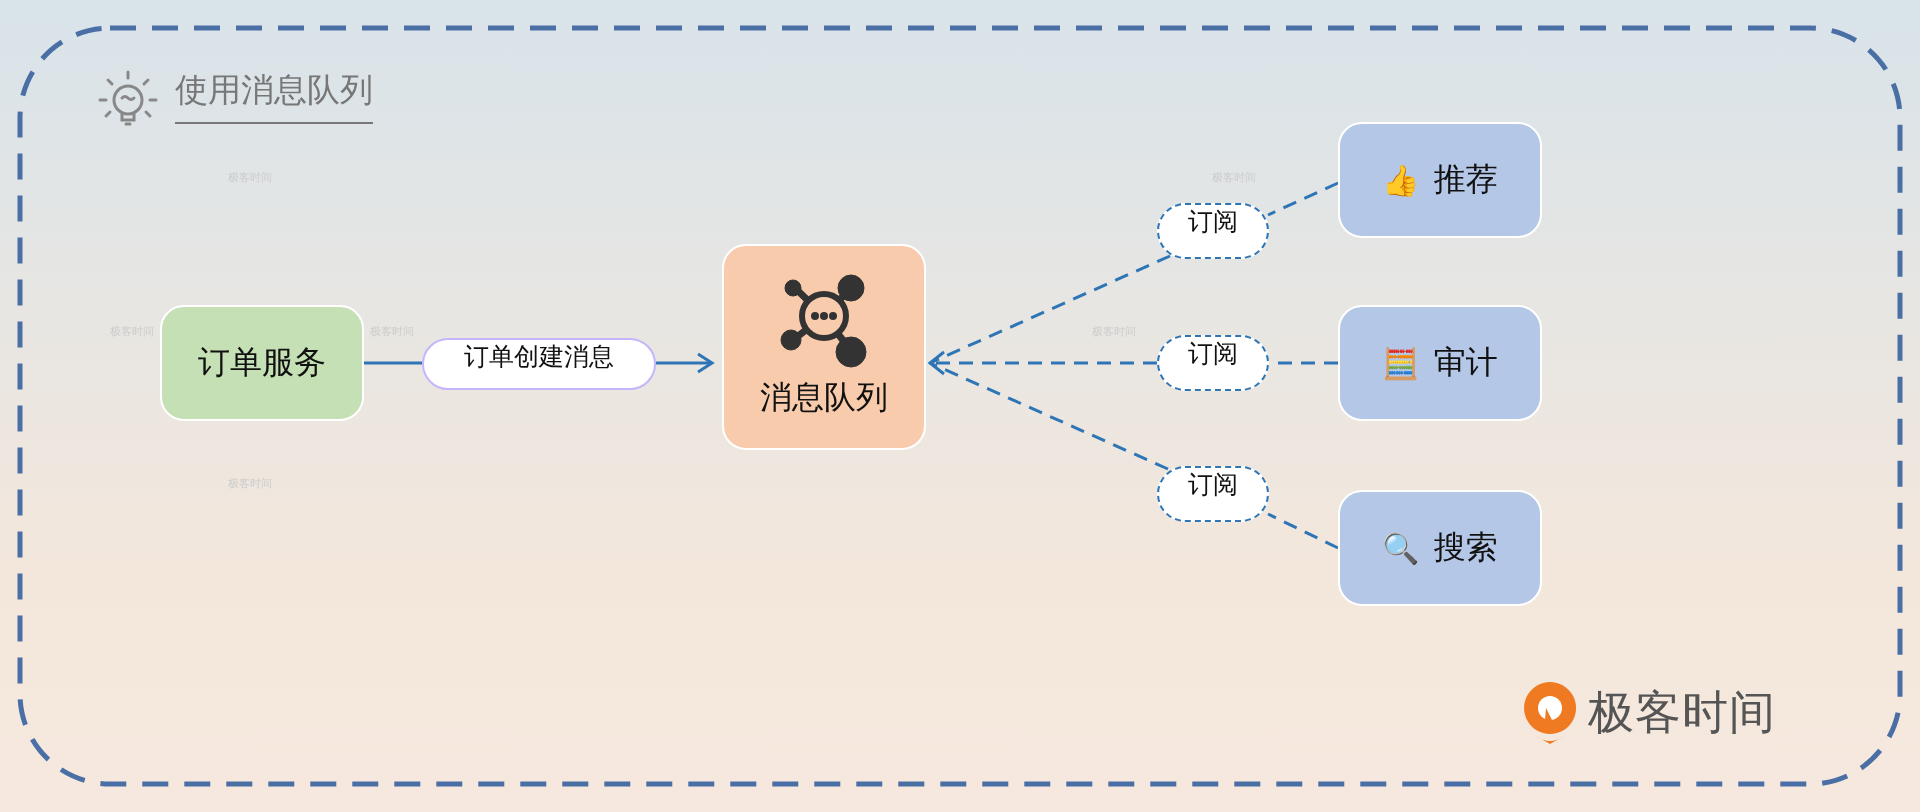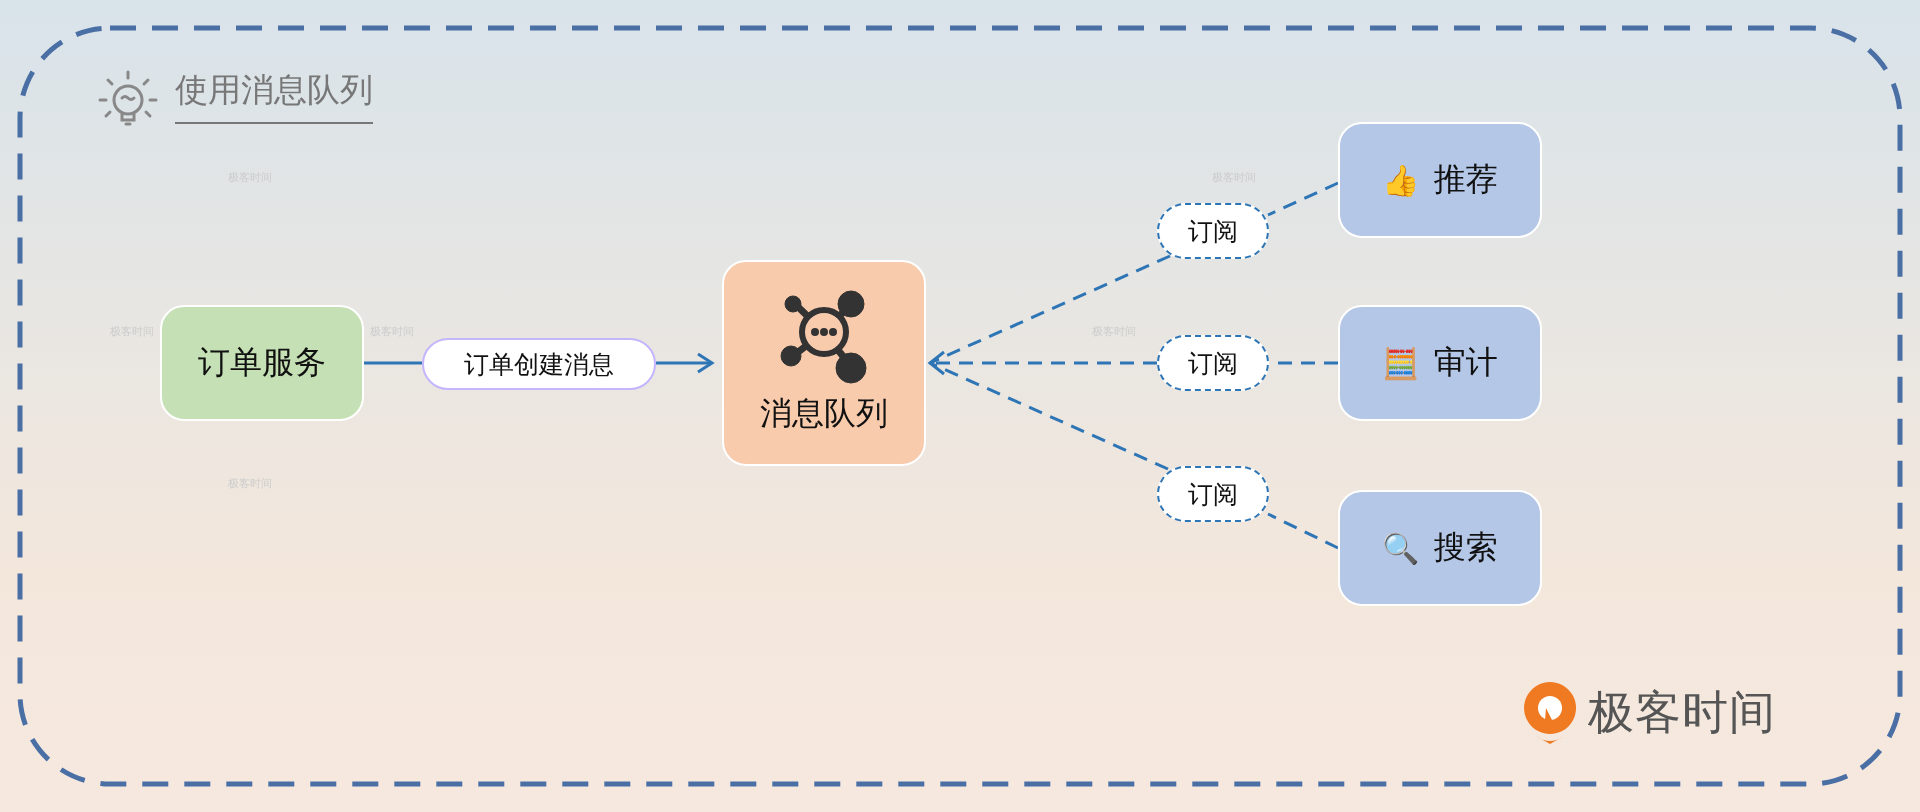--- a/index.html
+++ b/index.html
@@ -12,26 +12,26 @@
   .title {
     position:absolute; left:175px; top:70px; font-size:33px; color:#777;
     border-bottom:2px solid #777; padding-bottom:12px; line-height:40px;
   }
   .bulb { position:absolute; left:96px; top:68px; width:64px; height:64px; }
   .node {
     position:absolute; border:2px solid #fff; border-radius:24px; box-sizing:border-box;
     display:flex; align-items:center; justify-content:center; color:#111;
   }
   .n-order { left:160px; top:305px; width:204px; height:116px; background:#c5e0b4; font-size:32px; }
-  .n-mq { left:722px; top:260px; width:204px; height:206px; background:#f8cbad; font-size:32px; flex-direction:column; }
+  .n-mq { left:722px; top:244px; width:204px; height:206px; background:#f8cbad; font-size:32px; flex-direction:column; }
   .n-mq svg { width:90px; height:96px; margin-bottom:6px; }
   .n-sub { left:1338px; width:204px; height:116px; background:#b4c7e7; font-size:32px; }
   .n-sub .emo { font-size:30px; margin-right:14px; }
   .pill {
-    position:absolute; background:#fff; display:flex; align-items:center; justify-content:center;
+    position:absolute; background:#fff; display:flex; justify-content:center;
     font-size:25px; color:#111; box-sizing:border-box;
   }
   .p-create { left:422px; top:338px; width:234px; height:52px; border:2px solid #c4b5fd; border-radius:26px; }
   .p-sub { left:1157px; width:112px; height:56px; border:2px dashed #2e75b6; border-radius:28px; }
   .logo { position:absolute; left:1522px; top:680px; display:flex; align-items:center; }
   .logo-text { font-size:46px; color:#555; margin-left:10px; letter-spacing:1px; }
   .wm { position:absolute; font-size:11px; color:#ccc; }
 </style>
 </head>
 <body>

